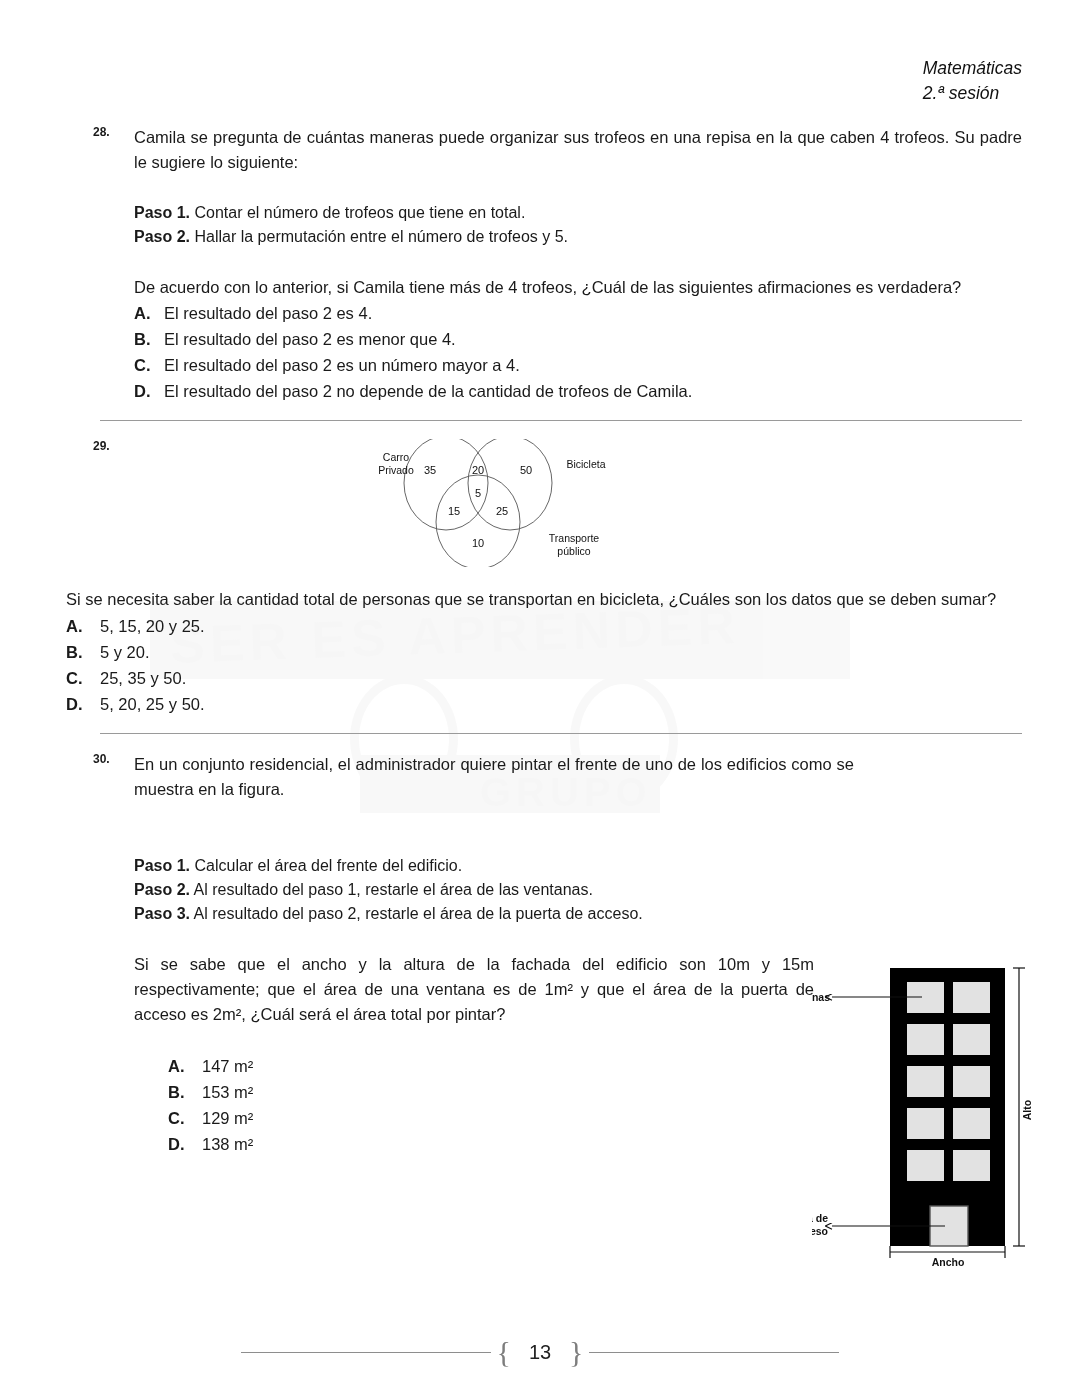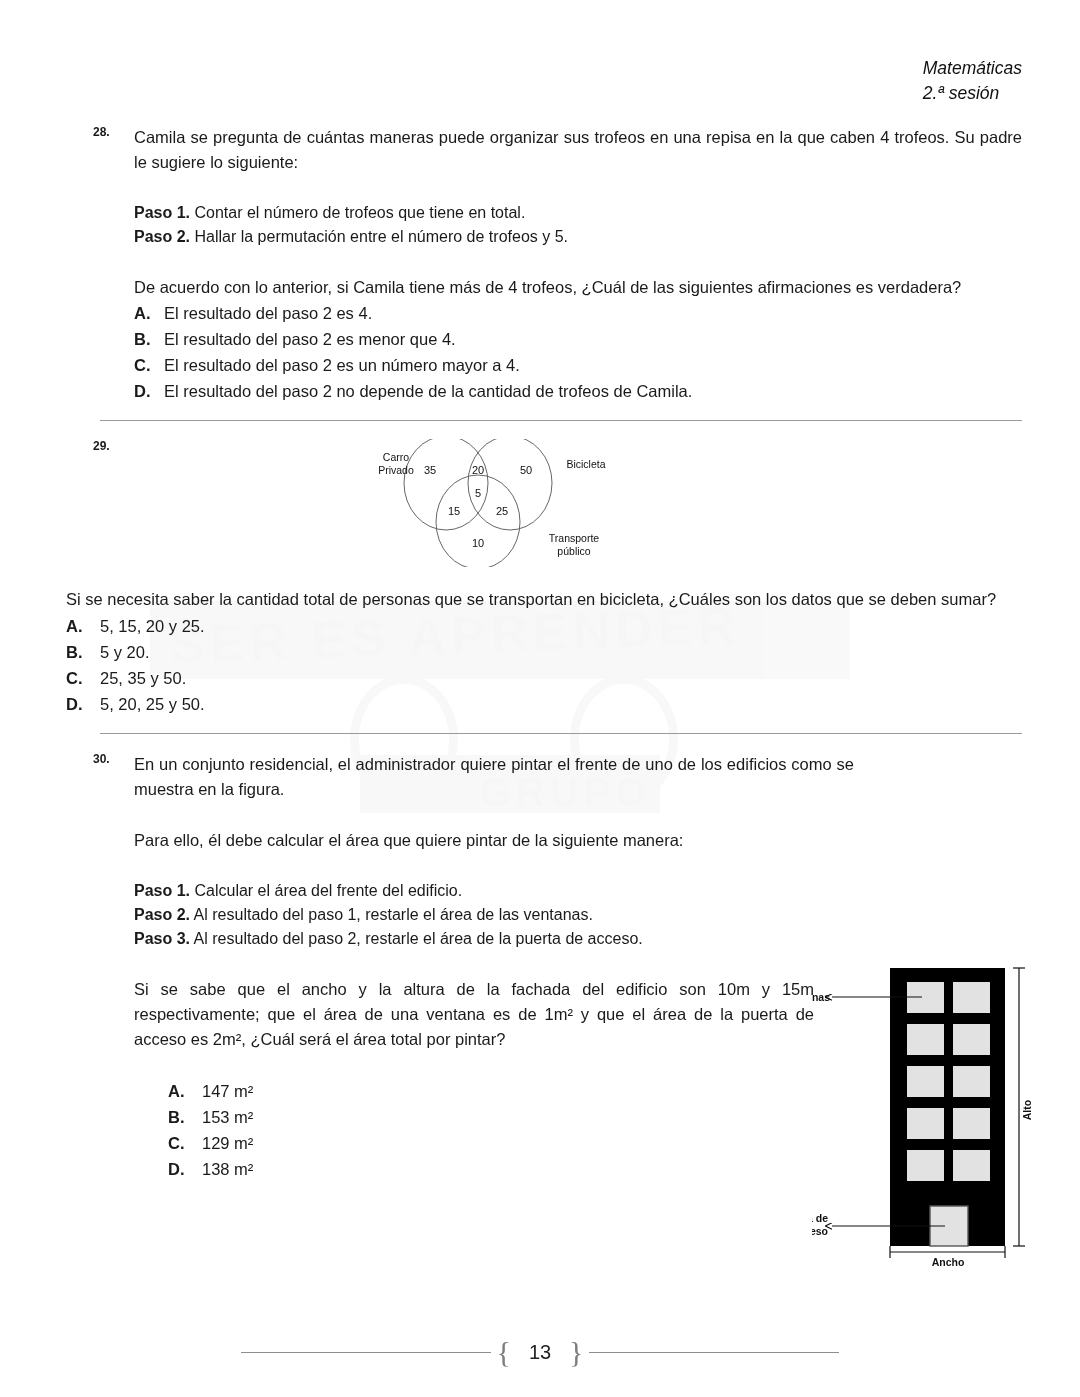--- a/index.html
+++ b/index.html
@@ -296,21 +296,20 @@
         </ul>
       </div>
     </div>
     <div class="divider"></div>
 
     <div class="qblock" style="margin-top:18px;">
       <div class="qnum">30.</div>
       <div class="qbody" style="width:720px;">
         <p class="para">En un conjunto residencial, el administrador quiere pintar el frente de uno de los edificios como se muestra en la figura.</p>
         <div class="gap-lg"></div>
-        <p class="para nojust">Para ello, él debe calcular el área que quiere pintar de la siguiente manera:</p>
         <div class="gap-lg"></div>
         <p class="step">
           <b>Paso 1.</b>
           <span>Calcular el área del frente del edificio.</span>
         </p>
         <p class="step">
           <b>Paso 2.</b>
           <span>Al resultado del paso 1, restarle el área de las ventanas.</span>
         </p>
         <p class="step">

